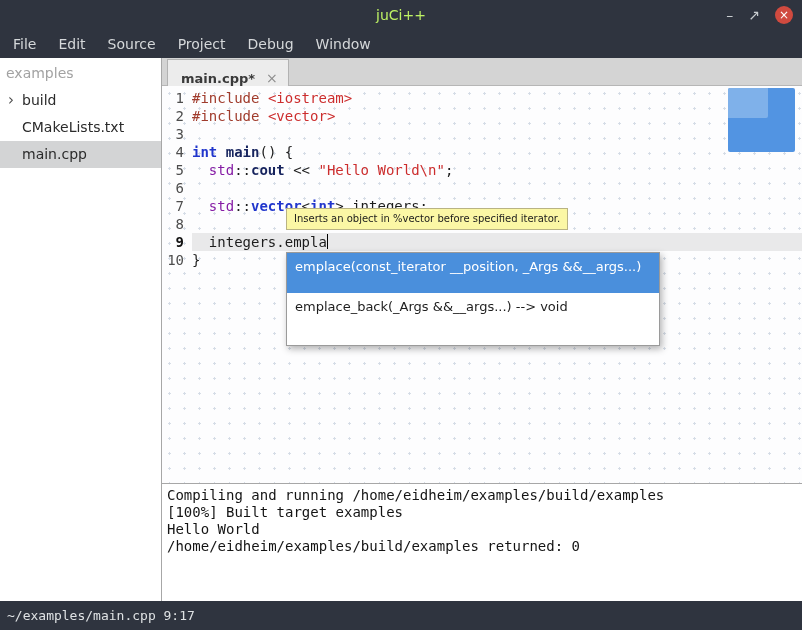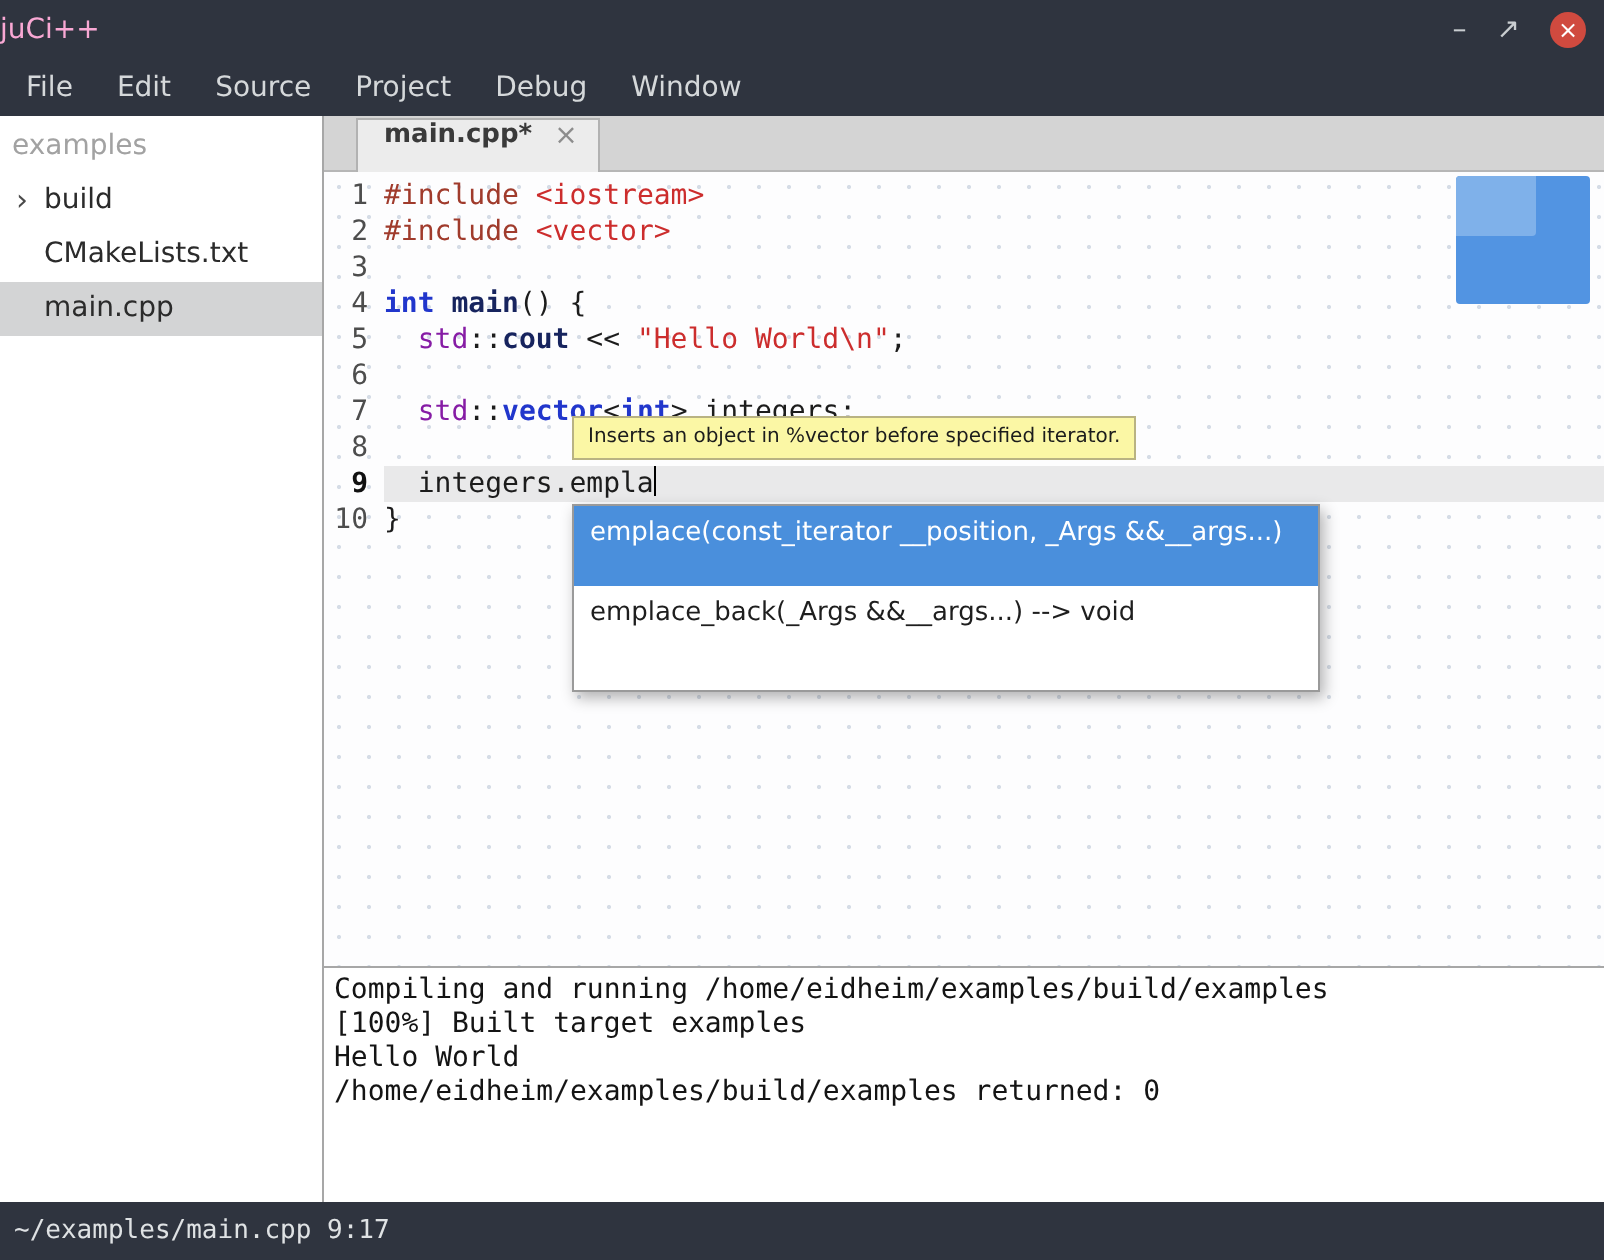--- a/index.html
+++ b/index.html
@@ -1,38 +1,38 @@
 <!DOCTYPE html>
 <html><head>
 <meta charset="utf-8">
 <style>
   *{margin:0;padding:0;box-sizing:border-box}
   html,body{width:802px;height:630px}
   body{position:relative;overflow:hidden;background:#fff;font-family:"DejaVu Sans",sans-serif}
 
   .titlebar{position:absolute;left:0;top:0;width:802px;height:30px;background:#2f343f}
-  .window-title{position:absolute;left:0;top:0;width:100%;height:30px;line-height:30px;text-align:left;color:#f9a8d4;font-size:14px}
+  .window-title{position:absolute;left:0;top:0;width:100%;height:30px;line-height:30px;text-align:center;color:#bef264;font-size:14px}
   .win-controls{position:absolute;right:9px;top:0;height:30px;display:flex;align-items:center;gap:15px}
   .wc{color:#c9cdd0;font-size:14px;text-align:center;cursor:default}
   .wc-close{width:18px;height:18px;border-radius:50%;background:#d04a3f;color:#fff;font-size:12px;line-height:18px}
 
   .menubar{position:absolute;left:0;top:30px;width:802px;height:28px;background:#2f343f;display:flex;align-items:flex-end;padding-left:2px}
   .menu-item{color:#d5d8da;font-size:14px;padding:0 11px;line-height:28px}
 
   .main{position:absolute;left:0;top:58px;width:802px;height:543px;background:#fff}
   .sidebar{position:absolute;left:0;top:0;width:161px;height:543px;background:#fff}
   .sidebar-header{color:#a2a2a2;font-size:14px;padding:7px 6px 6px 6px}
   .tree-item{position:relative;height:27px;line-height:27px;font-size:14px;color:#2b2b2b;padding-left:22px}
   .tree-item.selected{background:#d3d4d5}
   .expander{position:absolute;left:8px;top:0;color:#4a4a4a;font-size:15px}
   .vdivider{position:absolute;left:161px;top:0;width:1px;height:543px;background:#a7a7a7}
 
   .content{position:absolute;left:162px;top:0;width:640px;height:543px}
   .tabbar{position:absolute;left:0;top:0;width:640px;height:28px;background:#d4d4d4;border-bottom:1px solid #b6b6b6}
-  .tab{position:absolute;left:16px;top:1px;height:27px;background:#ececec;border:1px solid #b2b2b2;border-bottom:none;display:flex;align-items:flex-start;gap:11px;padding:0 10px 0 13px}
+  .tab{position:absolute;left:5px;top:1px;height:27px;background:#ececec;border:1px solid #b2b2b2;border-bottom:none;display:flex;align-items:flex-end;gap:11px;padding:0 10px 0 13px}
   .tab-label{font-size:13px;font-weight:bold;color:#3a3a3a}
   .tab-close{color:#8d8d8d;font-size:14px}
 
   .editor{position:absolute;left:0;top:28px;width:640px;height:397px;background:#fdfdfe;
     background-image:radial-gradient(rgba(110,135,170,0.28) 1px,transparent 1.1px);background-size:15px 15px;
     padding-top:3px;font-family:"DejaVu Sans Mono",monospace;font-size:14px}
   .code-line{display:flex;height:18px;line-height:18px}
   .gutter{flex:none;width:30px;text-align:right;padding-right:8px;color:#4d4d4d}
   .line-content{flex:1;white-space:pre;color:#1c1c1c}
   .code-line.current .line-content{background:#e9e9ea}

